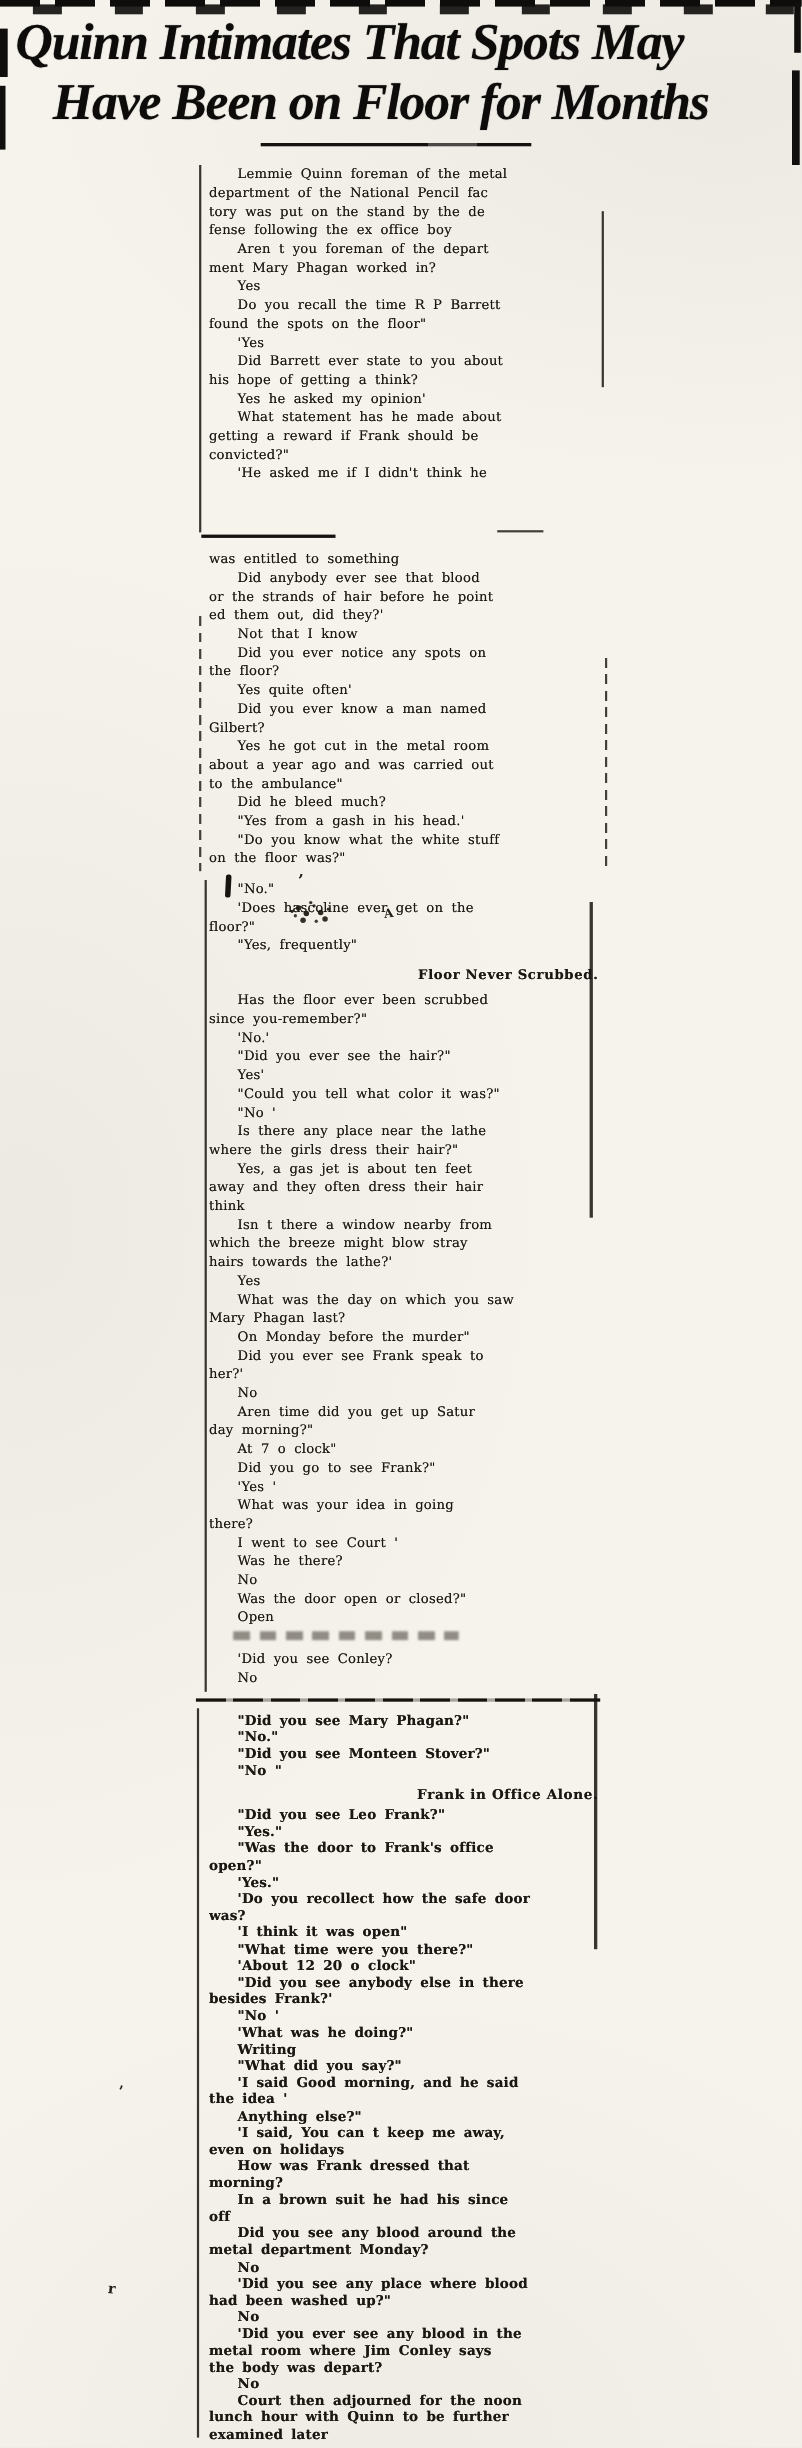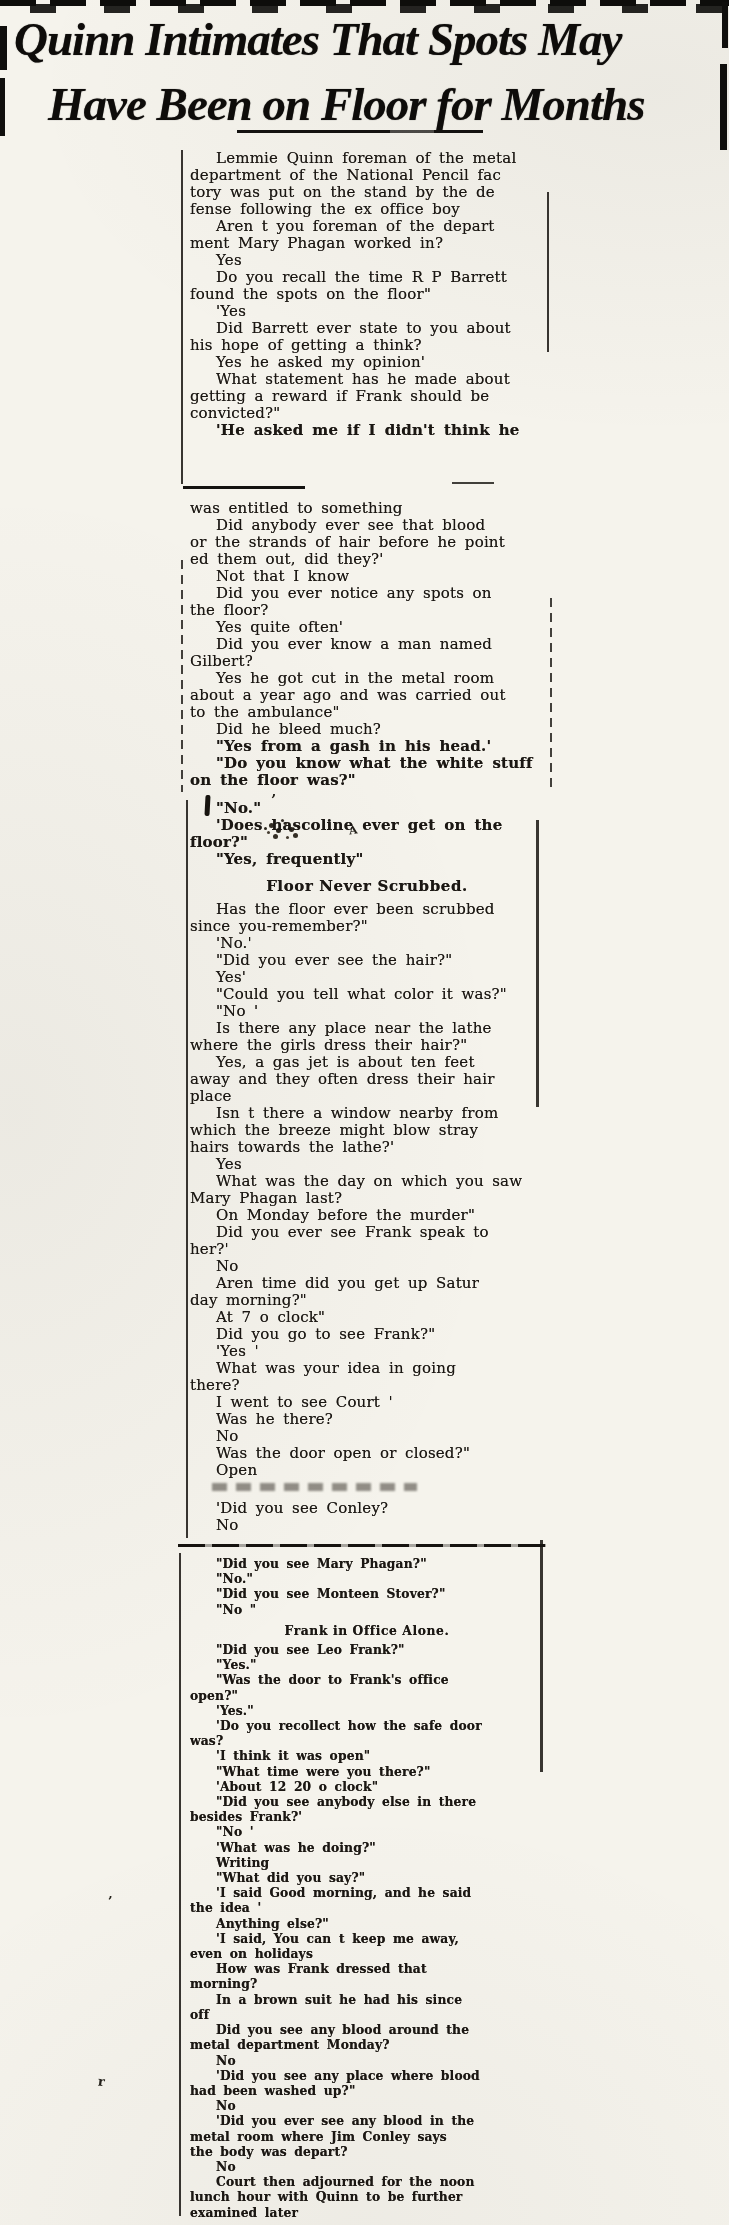--- a/index.html
+++ b/index.html
@@ -30,31 +30,31 @@
   
   .headline{
     position:absolute;
     font-family:"Liberation Serif","DejaVu Serif",serif;
     font-style:italic;font-weight:700;
     font-size:47px;letter-spacing:-1px;
     color:#0e0c0a;white-space:nowrap;
     text-shadow:0 0 1px rgba(14,12,10,.6);
   }
   #headline-1{left:14px;top:12px;}
-  #headline-2{left:48px;top:66px;margin-top:11px;}
+  #headline-2{left:48px;top:66px;}
   .hrule{position:absolute;background:#141210;}
   #headline-rule{left:237px;top:130px;width:246px;height:3px;
     background:linear-gradient(90deg,#141210 0 62%, rgba(20,18,16,.75) 62% 80%, #141210 80%);}
   
-  .col{position:absolute;left:190px;width:354px;font-size:15px;line-height:17px;color:#1b1713;}
+  .col{position:absolute;left:190px;width:354px;font-size:12px;line-height:17px;color:#1b1713;}
   .line{white-space:nowrap;overflow:hidden;text-shadow:0 0 .5px rgba(28,24,18,.65);
     letter-spacing:.2px;word-spacing:3.5px;}
   .ind{padding-left:26px;}
-  .bold{font-weight:700;}
-  .subhead{font-weight:700;text-align:center;letter-spacing:.6px;margin:10px 0 6px;
+  .bold{font-weight:400;}
+  .subhead{font-weight:700;text-align:right;letter-spacing:.6px;margin:10px 0 6px;
     text-shadow:0 0 .6px rgba(20,17,13,.7);}
   #b1{top:150px;} #b2{top:500px;} #b3{top:800px;}
   #b4{top:1556px;font-size:12.3px;line-height:15.2px;}
   #b4 .line{font-weight:700;letter-spacing:.15px;word-spacing:3px;
     text-shadow:0 0 .6px rgba(25,21,16,.7);}
   #b4 .subhead{margin:6px 0 4px;}
   .ghost-line{height:17px;}
   .ghost-line::after{content:"";display:block;width:205px;height:8px;margin:4px 0 0 22px;
     background:repeating-linear-gradient(90deg, rgba(46,41,33,.5) 0 15px, transparent 15px 24px);
     filter:blur(1px);}
@@ -161,21 +161,21 @@
       <div class="line">since you-remember?"</div>
       <div class="line ind">'No.'</div>
       <div class="line ind">"Did you ever see the hair?"</div>
       <div class="line ind">Yes'</div>
       <div class="line ind">"Could you tell what color it was?"</div>
       <div class="line ind">"No '</div>
       <div class="line ind">Is there any place near the lathe</div>
       <div class="line">where the girls dress their hair?"</div>
       <div class="line ind">Yes, a gas jet is about ten feet</div>
       <div class="line">away and they often dress their hair</div>
-      <div class="line">place</div>
+      <div class="line">think</div>
       <div class="line ind">Isn t there a window nearby from</div>
       <div class="line">which the breeze might blow stray</div>
       <div class="line">hairs towards the lathe?'</div>
       <div class="line ind">Yes</div>
       <div class="line ind">What was the day on which you saw</div>
       <div class="line">Mary Phagan last?</div>
       <div class="line ind">On Monday before the murder"</div>
       <div class="line ind">Did you ever see Frank speak to</div>
       <div class="line">her?'</div>
       <div class="line ind">No</div>

